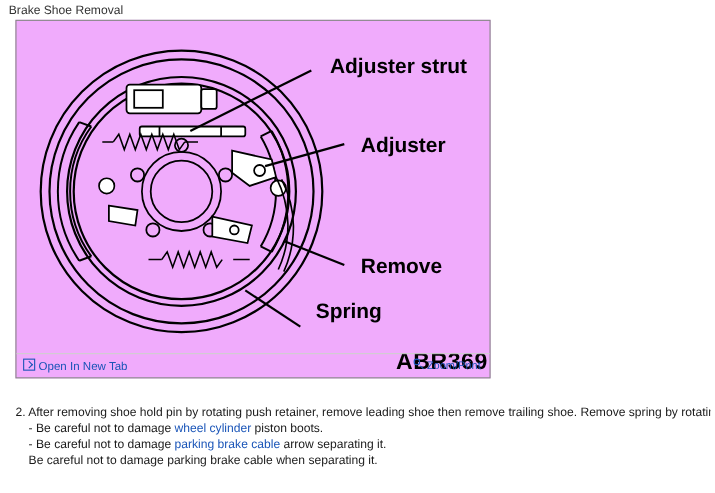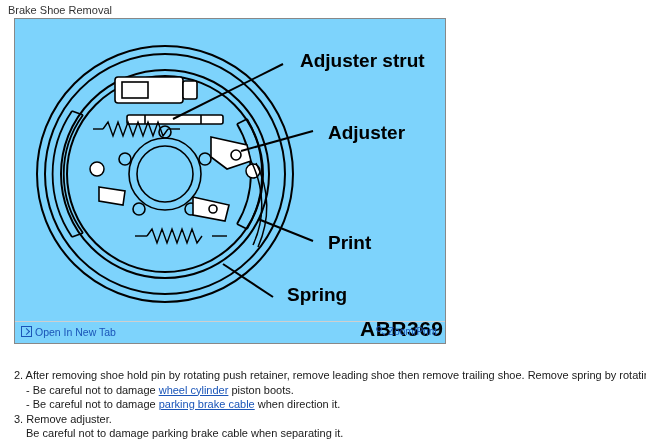--- a/index.html
+++ b/index.html
@@ -30,21 +30,21 @@
     line-height: 13px;
     white-space: nowrap;
   }
   .fig-box {
     position: absolute;
     left: 14px;
     top: 18px;
     width: 432px;
     height: 326px;
     border: 1px solid #888;
-    background: #7dd3fc;
+    background: #f0abfc;
     box-sizing: border-box;
   }
   .fig-inner {
     position: absolute;
     left: 0;
     top: 0;
     width: 430px;
     height: 302px;
     overflow: hidden;
   }
@@ -125,37 +125,36 @@
   .callout {
     position: absolute;
     font-family: "Liberation Sans", sans-serif;
     font-weight: bold;
     color: #000;
     white-space: nowrap;
   }
   .c-adjuster { left: 285px; top: 31px; font-size: 19px; }
   .c-retainer { left: 313px; top: 103px; font-size: 19px; }
   .c-cable    { left: 313px; top: 213px; font-size: 19px; }
-  .c-spring   { left: 272px; top: 265px; font-size: 19px; }
+  .c-spring   { left: 272px; top: 254px; font-size: 19px; }
   .c-code     { left: 345px; top: 298px; font-size: 21px; letter-spacing: 0.5px; }
 
   .steps {
     position: absolute;
     left: 14px;
     top: 368px;
     width: 628px;
     font-size: 11px;
     line-height: 14.5px;
     color: #1a1a1a;
   }
   .step-line { white-space: nowrap; }
   .step-sub { padding-left: 12px; }
   .lnk {
     color: #1a55b8;
-    text-decoration: underline;
     cursor: pointer;
   }
   .side-strip {
     position: absolute;
     right: 0;
     top: 0;
     width: 4px;
     height: 448px;
     background: #ffffff;
   }
@@ -255,36 +254,35 @@
           <line x1="158" y1="100" x2="268" y2="45"></line>
           <line x1="226" y1="132" x2="298" y2="112"></line>
           <line x1="243" y1="200" x2="298" y2="222"></line>
           <line x1="208" y1="245" x2="258" y2="278"></line>
         </g>
       </svg>
     </div>
 
     <div class="callout c-adjuster">Adjuster strut</div>
     <div class="callout c-retainer">Adjuster</div>
-    <div class="callout c-cable">Print</div>
+    <div class="callout c-cable">Remove</div>
     <div class="callout c-spring">Spring</div>
     <div class="callout c-code">ABR369</div>
 
     <div class="fig-footer">
       <div class="open-tab">
         <span class="sq"></span><span>Open In New Tab</span>
       </div>
       <div class="zoom-print">
         <span class="mag"></span><span>Zoom/Print</span>
       </div>
     </div>
   </div>
 
   <div class="steps">
     <div class="step-line">2. After removing shoe hold pin by rotating push retainer, remove leading shoe then remove trailing shoe. Remove spring by rotating shoes in direction arrow.</div>
     <div class="step-line step-sub"><span>- Be careful not to damage </span><span class="lnk">wheel cylinder</span><span> piston boots.</span></div>
-    <div class="step-line step-sub"><span>- Be careful not to damage </span><span class="lnk">parking brake cable</span><span> when direction it.</span></div>
-    <div class="step-line">3. Remove adjuster.</div>
+    <div class="step-line step-sub"><span>- Be careful not to damage </span><span class="lnk">parking brake cable</span><span> arrow separating it.</span></div>
     <div class="step-line step-sub">Be careful not to damage parking brake cable when separating it.</div>
   </div>
 
   <div class="side-strip"></div>
 </div>
 
 </body></html>

